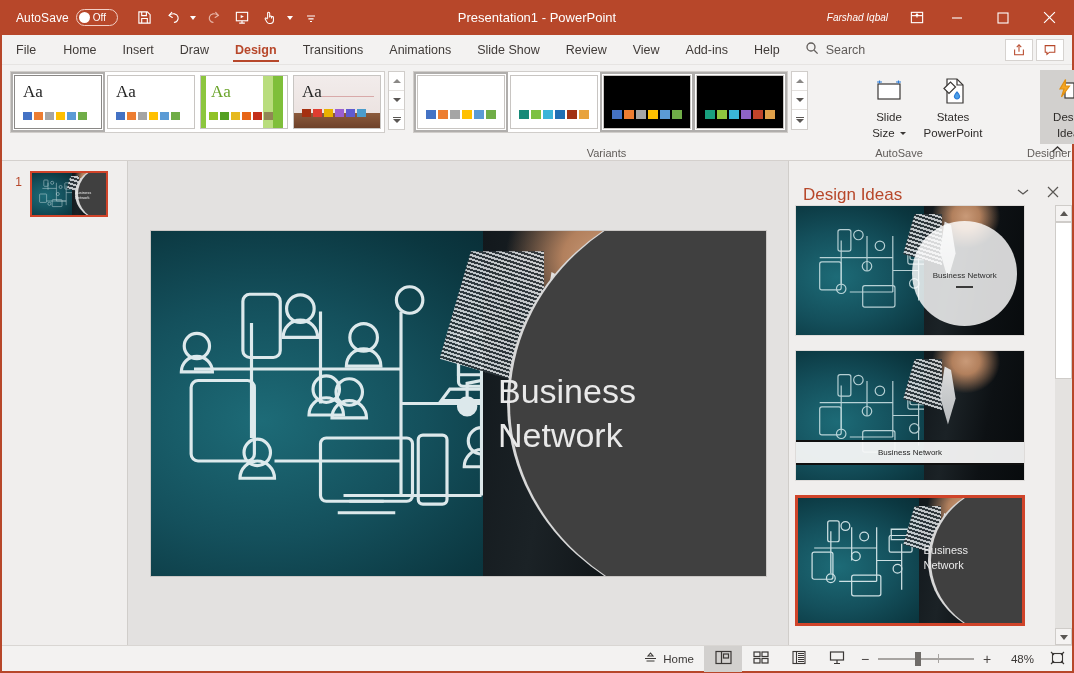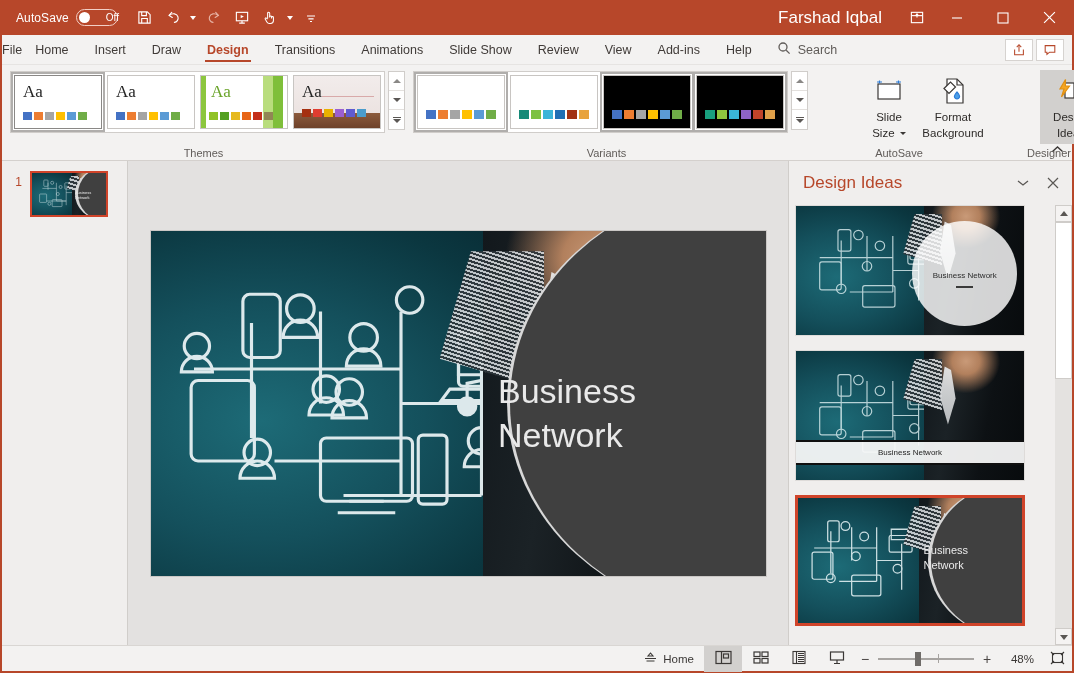--- a/index.html
+++ b/index.html
@@ -23,21 +23,21 @@
     height: 35px; background: #b7472a;
     display: flex; align-items: center;
     flex: 0 0 35px; position: relative;
     color: #fff;
   }
   .autosave-wrap { display:flex; align-items:center; margin-left: 14px; gap: 7px; }
   .autosave-label { font-size: 12px; color: #fff; letter-spacing: .1px; }
   .toggle {
     width: 42px; height: 17px; border-radius: 9px;
     border: 1px solid #f2cfc6; display: flex; align-items: center;
-    padding: 0 2px; gap: 16px;
+    padding: 0 2px; gap: 3px;
   }
   .toggle .knob { width: 11px; height: 11px; border-radius: 50%; background: #fff; flex:0 0 11px;}
   .toggle .tgl-text { font-size: 10px; color:#fff; }
   .qat { display: flex; align-items: center; gap: 2px; margin-left: 14px; }
   .qbtn {
     width: 26px; height: 26px; display: flex; align-items: center; justify-content: center;
     color: #fff;
   }
   .qbtn svg { display:block; }
   .qarrow { width: 11px; height: 26px; display:flex; align-items:center; justify-content:center; }
@@ -45,21 +45,21 @@
     content:""; border-left:3.5px solid transparent; border-right:3.5px solid transparent;
     border-top:4px solid #fff; display:block;
   }
   .title-center {
     position: absolute; left: 0; right: 0; text-align: center;
     font-size: 13px; color: #fff; pointer-events: none;
   }
   .title-right {
     margin-left: auto; display: flex; align-items: center; height: 35px;
   }
-  .user-name { font-size: 17px; margin-right: 18px; }
+  .user-name { font-size: 10px; margin-right: 12px; font-style: italic; }
   .ribbon-display { width: 34px; height:35px; display:flex; align-items:center; justify-content:center;}
   .wbtn {
     width: 46px; height: 35px; display: flex; align-items: center; justify-content: center;
     color: #fff;
   }
 
   
   .tabsbar {
     height: 30px; background: #f3f2f1; flex: 0 0 30px;
     display: flex; align-items: stretch; position: relative;
@@ -67,21 +67,21 @@
   }
   .tab {
     padding: 0 13px; display: flex; align-items: center;
     font-size: 12.5px; color: #403b38; position: relative; white-space: nowrap;
   }
   .tab.active { color: #b7472a; font-weight: bold; }
   .tab.active:after {
     content: ""; position: absolute; left: 11px; right: 11px; bottom: 2px;
     height: 2px; background: #b7472a;
   }
-  .tab.file { padding: 0 0; }
+  .tab.file { padding: 0 14px; }
   .search-box { display: flex; align-items: center; gap: 7px; padding: 0 12px; }
   .search-text { font-size: 12.5px; color: #605c59; }
   .tabs-right { margin-left: auto; display: flex; align-items: center; gap: 3px; padding-right: 8px; }
   .tb-icon {
     width: 28px; height: 22px; border: 1px solid #d6d3d0; background:#fff;
     display: flex; align-items: center; justify-content: center;
   }
 
   
   .ribbon {
@@ -169,21 +169,21 @@
     position: absolute; left: 56.5%; top: 40%;
     font-size: 34px; color: #e9e9e9; line-height: 44px; font-weight: 300;
     font-family: "Liberation Sans", sans-serif;
   }
 
   
   .ideas {
     width: 284px; flex: 0 0 284px; background: #f0eeed; border-left: 1px solid #d0cdca;
     display: flex; flex-direction: column;
   }
-  .ideas-head { height: 44px; display: flex; align-items: center; padding: 0 6px 0 14px; }
+  .ideas-head { height: 44px; display: flex; align-items: flex-end; padding: 0 6px 0 14px; }
   .ideas-title { font-size: 17px; color: #b7472a; }
   .ideas-head-btns { margin-left: auto; display: flex; align-items: center; gap: 4px; }
   .ih-btn { width: 26px; height: 26px; display:flex; align-items:center; justify-content:center; color:#5a5754;}
   .ideas-list { flex: 1 1 auto; display: flex; }
   .ideas-col { flex: 1 1 auto; padding: 0 8px 0 6px; display: flex; flex-direction: column; gap: 14px; }
   .idea {
     width: 230px; height: 131px; position: relative; overflow: hidden;
     border: 1px solid #dedbd9; background:#000;
   }
   .idea.sel { border: 3px solid #d0442a; }
@@ -317,20 +317,21 @@
         </svg>
       </span>
       <span class="qarrow"></span>
       <span class="qbtn">
         <svg width="14" height="14" viewBox="0 0 14 14" fill="none" stroke="#fff" stroke-width="1.2">
           <path d="M3 5h8M4.4 7.8h5.2M6 10.5h2"></path>
         </svg>
       </span>
     </div>
 
+    <div class="title-center">Presentation1  -  PowerPoint</div>
 
     <div class="title-right">
       <span class="user-name">Farshad Iqbal</span>
       <span class="ribbon-display">
         <svg width="16" height="15" viewBox="0 0 16 16" fill="none" stroke="#fff" stroke-width="1.2">
           <rect x="2" y="2.5" width="12" height="11"></rect>
             <path d="M2 6h12"></path>
             <path d="M8 4.2V8M6.4 6.2 8 4.2l1.6 2"></path>
         </svg>
       </span>
@@ -448,21 +449,20 @@
           <span class="gnav caret-up"></span>
           <span class="gnav caret-dn"></span>
           <span class="gnav">
             <span class="caret-more">
                 <i></i>
                 <u></u>
               </span>
           </span>
         </div>
       </div>
-      <div class="glabel">Themes</div>
     </div>
 
     <div class="gsep"></div>
 
     <div class="rgroup">
       <div class="gallery">
         <div class="gal-items">
           <div class="vthumb sel">
             <span class="swatches">
               <i style="background:#4472c4"></i>
@@ -537,22 +537,22 @@
         </div>
         <div class="bigbtn">
           <span class="ico">
             <svg width="30" height="30" viewBox="0 0 30 30" fill="none" stroke="#3b3836" stroke-width="1.2">
               <path d="M9 3h10l6 6v18H9z" fill="#fff"></path>
                 <path d="M19 3v6h6"></path>
               <path d="M6 12.5 12.5 6l5 5-6.5 6.5z" fill="#fff"></path>
               <path d="M19 16c1.6 2 2.6 3.2 2.6 4.3a2.6 2.6 0 1 1-5.2 0c0-1.1 1-2.3 2.6-4.3z" fill="#4a9ee8" stroke="#2e7cd6"></path>
             </svg>
           </span>
-          <span class="blabel">Format</span>
-          <span class="blabel">Background</span>
+          <span class="blabel">States</span>
+          <span class="blabel">PowerPoint</span>
         </div>
       </div>
       <div class="glabel">AutoSave</div>
     </div>
 
     <div class="gsep"></div>
 
     <div class="rgroup">
       <div class="bigbtns">
         <div class="bigbtn on">

